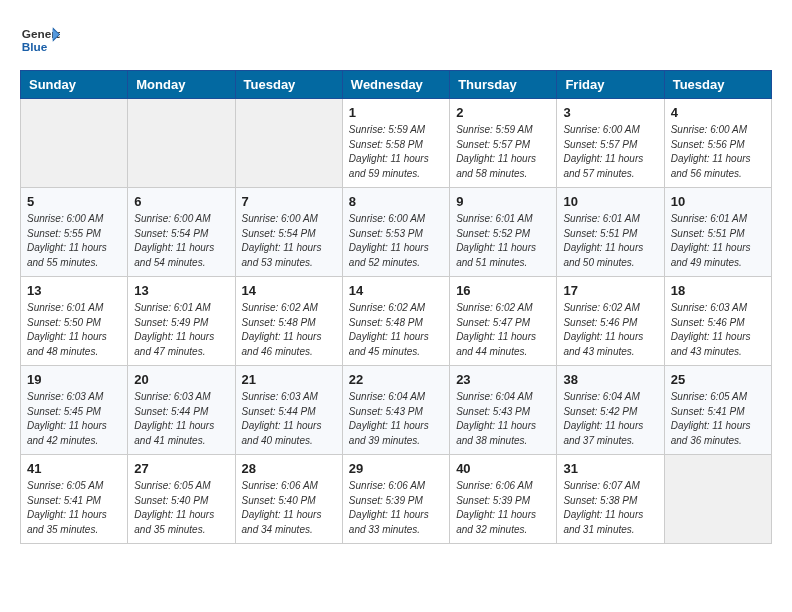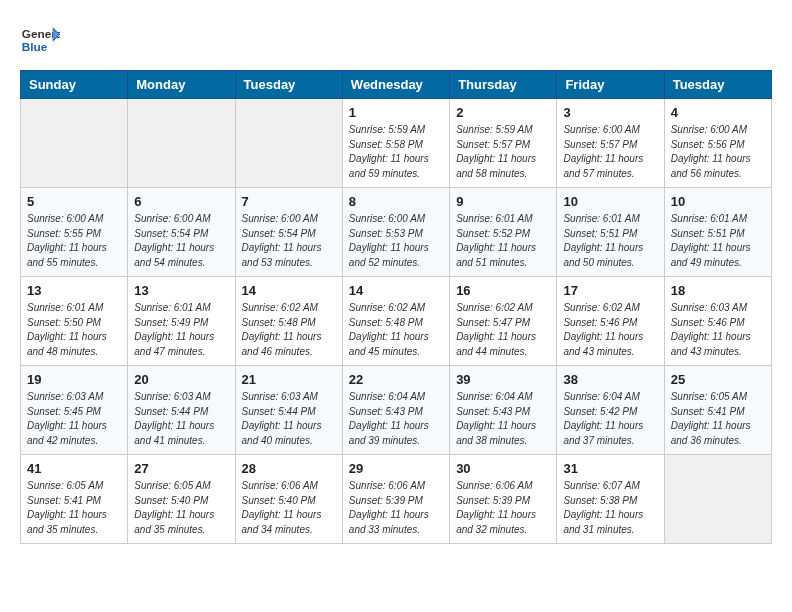--- a/index.html
+++ b/index.html
@@ -207,21 +207,21 @@
         </td>
         <td>
           <span class="day-number">21</span>
           <div class="day-info">Sunrise: 6:03 AM<br>Sunset: 5:44 PM<br>Daylight: 11 hours<br>and 40 minutes.</div>
         </td>
         <td>
           <span class="day-number">22</span>
           <div class="day-info">Sunrise: 6:04 AM<br>Sunset: 5:43 PM<br>Daylight: 11 hours<br>and 39 minutes.</div>
         </td>
         <td>
-          <span class="day-number">39</span>
+          <span class="day-number">23</span>
           <div class="day-info">Sunrise: 6:04 AM<br>Sunset: 5:43 PM<br>Daylight: 11 hours<br>and 38 minutes.</div>
         </td>
         <td>
           <span class="day-number">38</span>
           <div class="day-info">Sunrise: 6:04 AM<br>Sunset: 5:42 PM<br>Daylight: 11 hours<br>and 37 minutes.</div>
         </td>
         <td>
           <span class="day-number">25</span>
           <div class="day-info">Sunrise: 6:05 AM<br>Sunset: 5:41 PM<br>Daylight: 11 hours<br>and 36 minutes.</div>
         </td>
@@ -237,21 +237,21 @@
         </td>
         <td>
           <span class="day-number">28</span>
           <div class="day-info">Sunrise: 6:06 AM<br>Sunset: 5:40 PM<br>Daylight: 11 hours<br>and 34 minutes.</div>
         </td>
         <td>
           <span class="day-number">29</span>
           <div class="day-info">Sunrise: 6:06 AM<br>Sunset: 5:39 PM<br>Daylight: 11 hours<br>and 33 minutes.</div>
         </td>
         <td>
-          <span class="day-number">30</span>
+          <span class="day-number">40</span>
           <div class="day-info">Sunrise: 6:06 AM<br>Sunset: 5:39 PM<br>Daylight: 11 hours<br>and 32 minutes.</div>
         </td>
         <td>
           <span class="day-number">31</span>
           <div class="day-info">Sunrise: 6:07 AM<br>Sunset: 5:38 PM<br>Daylight: 11 hours<br>and 31 minutes.</div>
         </td>
         <td class="empty-cell"></td>
       </tr>
     </tbody>
 </table>

